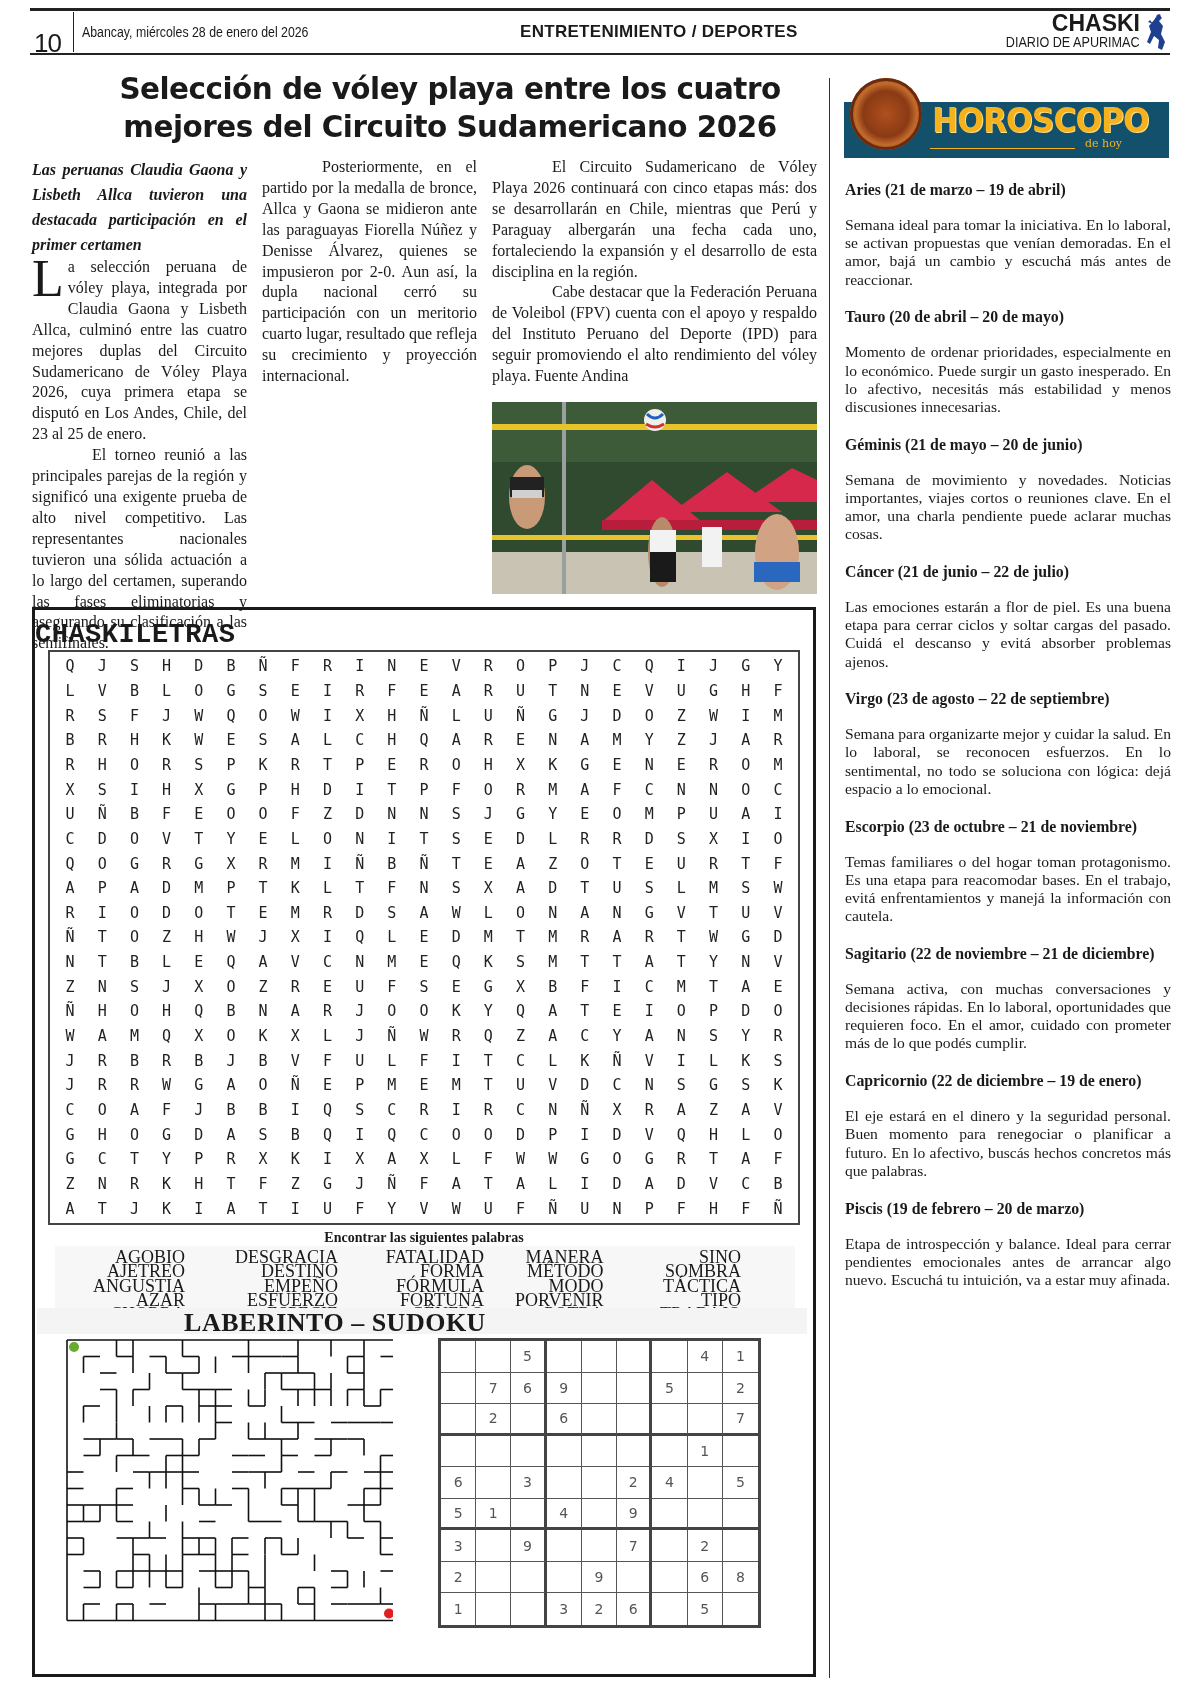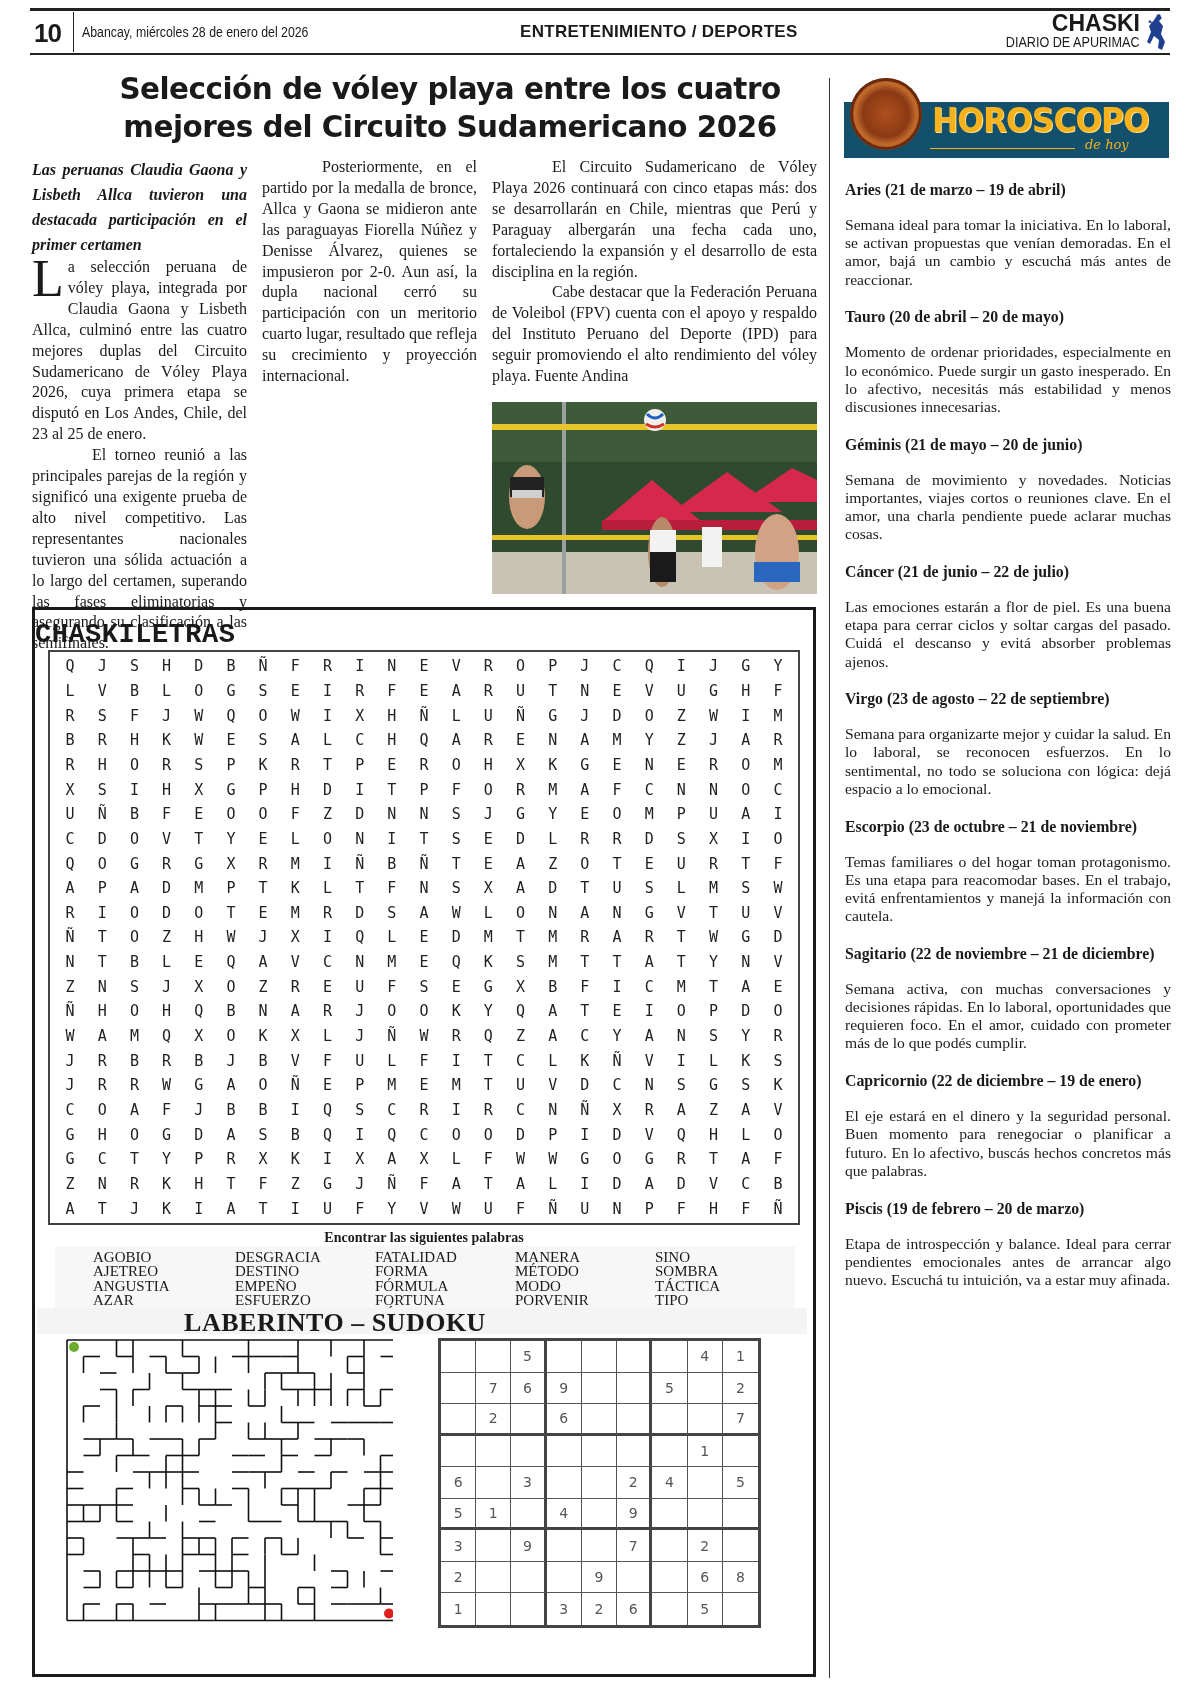--- a/index.html
+++ b/index.html
@@ -2,21 +2,21 @@
 <html><head>
 <meta charset="utf-8">
 <style>
   * { box-sizing: border-box; margin: 0; padding: 0; }
   html, body { width: 1200px; height: 1682px; background: #ffffff; overflow: hidden; }
   body { position: relative; font-family: "Liberation Serif", serif; color: #1a1a1a; }
 
   
   .top-rule { position: absolute; left: 30px; top: 8px; width: 1140px; height: 3px; background: #222; }
   .bottom-rule { position: absolute; left: 30px; top: 53px; width: 1140px; height: 2px; background: #222; }
-  .page-num { position: absolute; left: 34px; top: 18px; font-family: "Liberation Sans", sans-serif; font-weight: bold; font-size: 26px; letter-spacing: -1px; }
+  .page-num { position: absolute; left: 34px; top: 28px; font-family: "Liberation Sans", sans-serif; font-weight: normal; font-size: 26px; letter-spacing: -1px; }
   .num-sep { position: absolute; left: 73px; top: 12px; width: 1px; height: 40px; background: #222; }
   .header-date { position: absolute; left: 82px; top: 24px; font-family: "Liberation Sans", sans-serif; font-size: 14px; transform: scaleX(0.88); transform-origin: left; }
   .header-section { position: absolute; left: 520px; top: 22px; font-family: "Liberation Sans", sans-serif; font-weight: bold; font-size: 17px; letter-spacing: 0.3px; }
   .brand { position: absolute; right: 60px; top: 12px; text-align: right; font-family: "Liberation Sans", sans-serif; }
   .brand-name { font-weight: bold; font-size: 23px; line-height: 22px; }
   .brand-sub { font-size: 14px; line-height: 16px; transform: scaleX(0.9); transform-origin: right; }
   .brand-logo { position: absolute; right: 32px; top: 12px; width: 24px; height: 40px; }
 
   
   .headline { position: absolute; left: 60px; top: 70px; width: 780px; text-align: center; font-family: "DejaVu Sans", sans-serif; font-weight: bold; font-size: 30px; line-height: 38px; letter-spacing: -0.5px; transform: scaleX(0.98); }
@@ -32,37 +32,37 @@
   
   .right-divider { position: absolute; left: 829px; top: 78px; width: 1px; height: 1600px; background: #333; }
 
   
   .puzzle-box { position: absolute; left: 32px; top: 607px; width: 784px; height: 1070px; border: 3px solid #1a1a1a; }
   .ws-title { position: absolute; left: 0; width: 100%; top: 10px; font-family: Liberation Mono, monospace; font-weight: bold; font-size: 27px; letter-spacing: 0.5px; }
   .ws-grid { position: absolute; left: 13px; top: 40px; width: 752px; height: 575px; border: 2px solid #444; display: grid; grid-template-columns: repeat(23, 1fr); grid-template-rows: repeat(23, 1fr); padding: 2px 4px; }
   .ws-cell { display: flex; align-items: center; justify-content: center; font-family: "DejaVu Sans Mono", monospace; font-size: 15px; color: #222; }
   .wl-title { position: absolute; left: 0; width: 100%; top: 620px; text-align: center; font-weight: bold; font-size: 14px; }
   .wl-area { position: absolute; left: 20px; top: 636px; width: 740px; height: 80px; background: #f7f7f7; }
-  .wl-col { position: absolute; top: 4px; font-size: 15px; line-height: 14.3px; }
+  .wl-col { position: absolute; top: 4px; font-size: 18px; line-height: 14.3px; text-align: right; }
   .section2-title-bg { position: absolute; left: 2px; top: 698px; width: 770px; height: 26px; background: #f4f4f4; }
   .section2-title { position: absolute; left: 0; width: 600px; top: 698px; text-align: center; font-weight: bold; font-size: 26px; letter-spacing: 0.5px; }
 
   .maze { position: absolute; left: 22px; top: 725px; width: 336px; height: 292px; }
   .sudoku { position: absolute; left: 403px; top: 728px; width: 323px; height: 290px; border: 3px solid #444; display: grid; grid-template-columns: repeat(9, 1fr); grid-template-rows: repeat(9, 1fr); }
   .sd-cell { border-right: 1px solid #555; border-bottom: 1px solid #555; display: flex; align-items: center; justify-content: center; font-family: "DejaVu Sans", sans-serif; font-size: 14px; color: #555; }
   .sd-cell.c3 { border-right: 3px solid #444; }
   .sd-cell.r3 { border-bottom: 3px solid #444; }
   .sd-cell.c9 { border-right: none; }
   .sd-cell.r9 { border-bottom: none; }
 
   
   .horo-banner { position: absolute; left: 844px; top: 102px; width: 325px; height: 56px; background: #13506c; }
   .horo-wheel { position: absolute; left: 850px; top: 78px; width: 72px; height: 72px; border-radius: 50%; background: radial-gradient(circle, #b0501e 0%, #8a3a14 45%, #c26a2c 60%, #7a3010 100%); box-shadow: inset 0 0 0 3px #6a2a0e; }
   .horo-title { position: absolute; left: 932px; top: 100px; font-family: "DejaVu Sans", sans-serif; font-weight: bold; font-size: 34px; color: #f6b21c; letter-spacing: -1px; text-shadow: 1px 1px 0 #ffe08a; transform: scaleX(0.92); transform-origin: left; }
-  .horo-sub { position: absolute; left: 1085px; top: 137px; font-family: "DejaVu Serif", serif; font-size: 13px; color: #f6b21c; font-style: italic; }
+  .horo-sub { position: absolute; left: 1085px; top: 137px; font-family: "DejaVu Serif", serif; font-size: 11px; color: #f6b21c; }
   .horo-underline { position: absolute; left: 930px; top: 148px; width: 145px; height: 1px; background: #f6b21c; }
   .horo-list { position: absolute; left: 845px; top: 180px; width: 326px; }
   .sign { margin-bottom: 18.5px; }
   .sign-title { font-weight: bold; font-size: 15.8px; line-height: 19px; margin-bottom: 17px; }
   .sign-text { font-size: 15.6px; line-height: 18.2px; text-align: justify; }
 </style>
 </head>
 <body>
 
 <div class="top-rule"></div>

